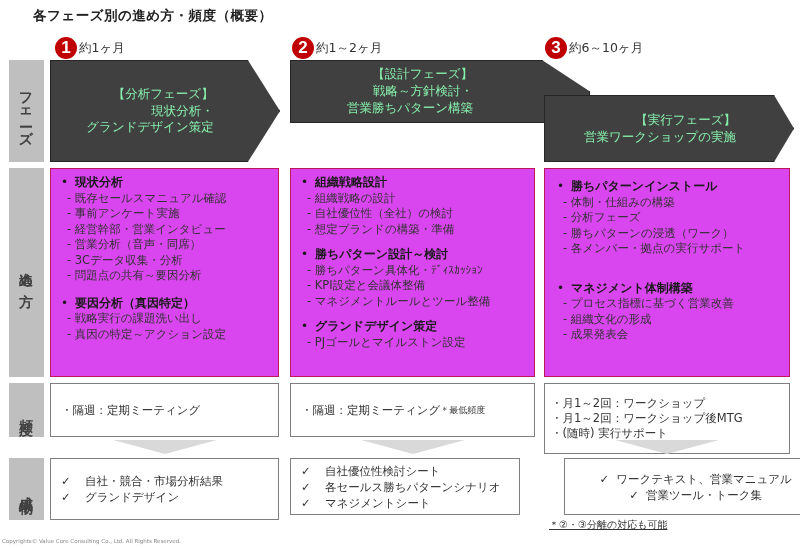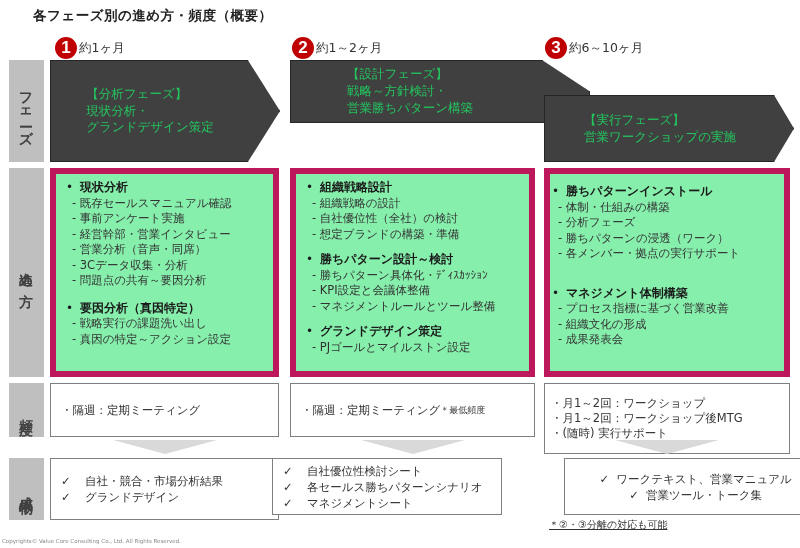--- a/index.html
+++ b/index.html
@@ -8,24 +8,24 @@
 
   .title { position: absolute; left: 33px; top: 7px; font-size: 13.5px; font-weight: bold; color: #222; letter-spacing: 0.5px; }
 
   .step { position: absolute; top: 35px; display: flex; align-items: center; }
   .step .num { width: 26px; height: 26px; border-radius: 50%; background: #c00000; color: #fff; font-weight: bold; font-size: 17px; display: flex; align-items: center; justify-content: center; border: 2px solid #fff; box-shadow: 0 0 0 0 #fff; font-family: "Liberation Sans", sans-serif; }
   .step .dur { font-size: 12.5px; color: #333; }
 
   .rowlabel { position: absolute; left: 9px; width: 35px; background: #bfbfbf; display: flex; align-items: center; justify-content: center; }
   .rowlabel span { writing-mode: vertical-rl; font-size: 14px; font-weight: bold; color: #404040; letter-spacing: 2px; text-orientation: upright; }
 
-  .phase { position: absolute; background: #404040; color: #22c55e; display: flex; align-items: center; justify-content: center; text-align: left; font-size: 12.5px; line-height: 1.35; border: 1px solid #262626; }
+  .phase { position: absolute; background: #404040; color: #86efac; display: flex; align-items: center; justify-content: center; text-align: right; font-size: 12.5px; line-height: 1.35; border: 1px solid #262626; }
   .phase .txt { white-space: pre-line; }
 
-  .box { position: absolute; border: 6px solid #be185d; background: #86efac; font-size: 11.5px; color: #333; line-height: 15.5px; }
+  .box { position: absolute; border: 1px solid #be185d; background: #d946ef; font-size: 11.5px; color: #333; line-height: 15.5px; }
   .box .sec-title { font-weight: bold; color: #1a1a1a; font-size: 12px; margin-top: 2px; }
   .box .sec-title::before { content: "•"; display: inline-block; width: 14px; font-weight: normal; }
   .box .item { padding-left: 6px; }
   .box .gap { height: 10px; }
 
   .freq { position: absolute; border: 1px solid #7f7f7f; background: #fff; font-size: 11.5px; color: #333; display: flex; align-items: center; }
   .freq .small { font-size: 9px; }
 
   .downarrow { position: absolute; width: 0; height: 0; border-left: 52px solid transparent; border-right: 52px solid transparent; border-top: 14px solid #d9d9d9; }
 
@@ -103,21 +103,21 @@
   <div class="gap" style="height:8px;"></div>
   <div class="sec-title">勝ちパターン設計～検討</div>
   <div class="item">- 勝ちパターン具体化・ﾃﾞｨｽｶｯｼｮﾝ</div>
   <div class="item">- KPI設定と会議体整備</div>
   <div class="item">- マネジメントルールとツール整備</div>
   <div class="gap" style="height:8px;"></div>
   <div class="sec-title">グランドデザイン策定</div>
   <div class="item">-  PJゴールとマイルストン設定</div>
 </div>
 
-<div class="box" style="left:544px;top:168px;width:246px;height:209px;padding:8px 2px;">
+<div class="box" style="left:544px;top:168px;width:246px;height:209px;padding:8px 12px;">
   <div class="sec-title">勝ちパターンインストール</div>
   <div class="item">- 体制・仕組みの構築</div>
   <div class="item">- 分析フェーズ</div>
   <div class="item">- 勝ちパターンの浸透（ワーク）</div>
   <div class="item">- 各メンバー・拠点の実行サポート</div>
   <div class="gap" style="height:22px;"></div>
   <div class="sec-title">マネジメント体制構築</div>
   <div class="item">- プロセス指標に基づく営業改善</div>
   <div class="item">- 組織文化の形成</div>
   <div class="item">- 成果発表会</div>
@@ -137,21 +137,21 @@
 </div>
 
 <div class="downarrow" style="left:113px;top:440px;"></div>
 <div class="downarrow" style="left:361px;top:440px;"></div>
 <div class="downarrow" style="left:615px;top:440px;"></div>
 
 <div class="deliv" style="left:50px;top:458px;width:229px;height:62px;">
   <div><span class="chk">✓</span><span>自社・競合・市場分析結果</span></div>
   <div><span class="chk">✓</span><span>グランドデザイン</span></div>
 </div>
-<div class="deliv" style="left:272px;top:458px;width:230px;height:57px;justify-content:center;">
+<div class="deliv" style="left:290px;top:458px;width:230px;height:57px;justify-content:center;">
   <div><span class="chk">✓</span><span>自社優位性検討シート</span></div>
   <div><span class="chk">✓</span><span>各セールス勝ちパターンシナリオ</span></div>
   <div><span class="chk">✓</span><span>マネジメントシート</span></div>
 </div>
 <div class="deliv" style="left:564px;top:458px;width:246px;height:57px;text-align:center;">
   <div><span class="chk">✓</span><span>ワークテキスト、営業マニュアル</span></div>
   <div><span class="chk">✓</span><span>営業ツール・トーク集</span></div>
 </div>
 
 <div class="note">＊②・③分離の対応も可能</div>

